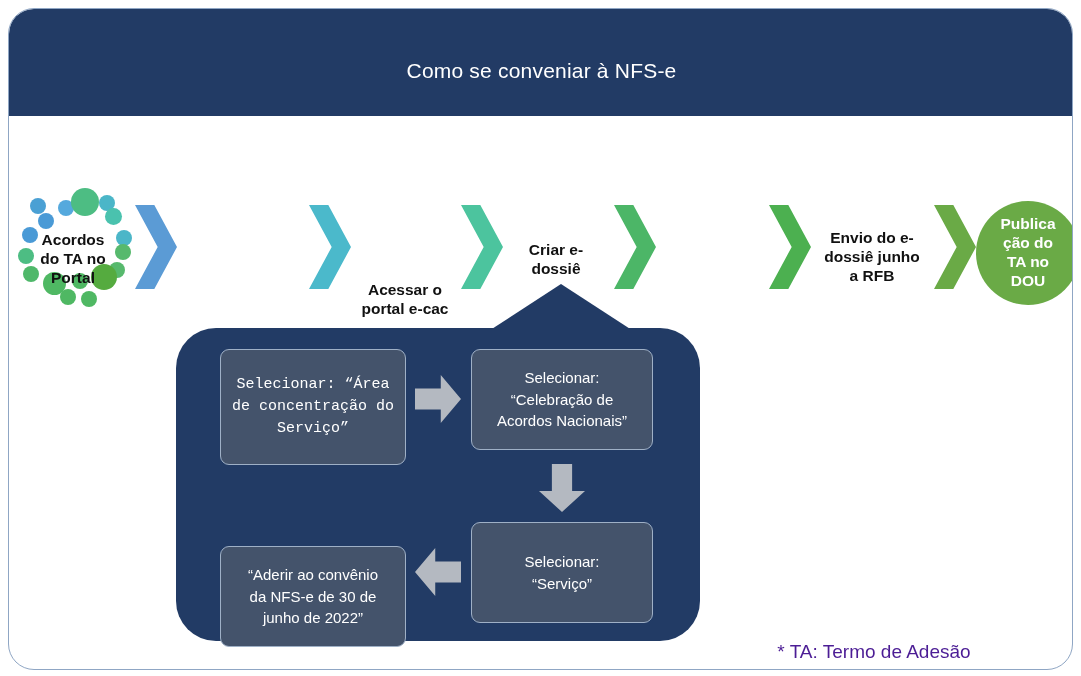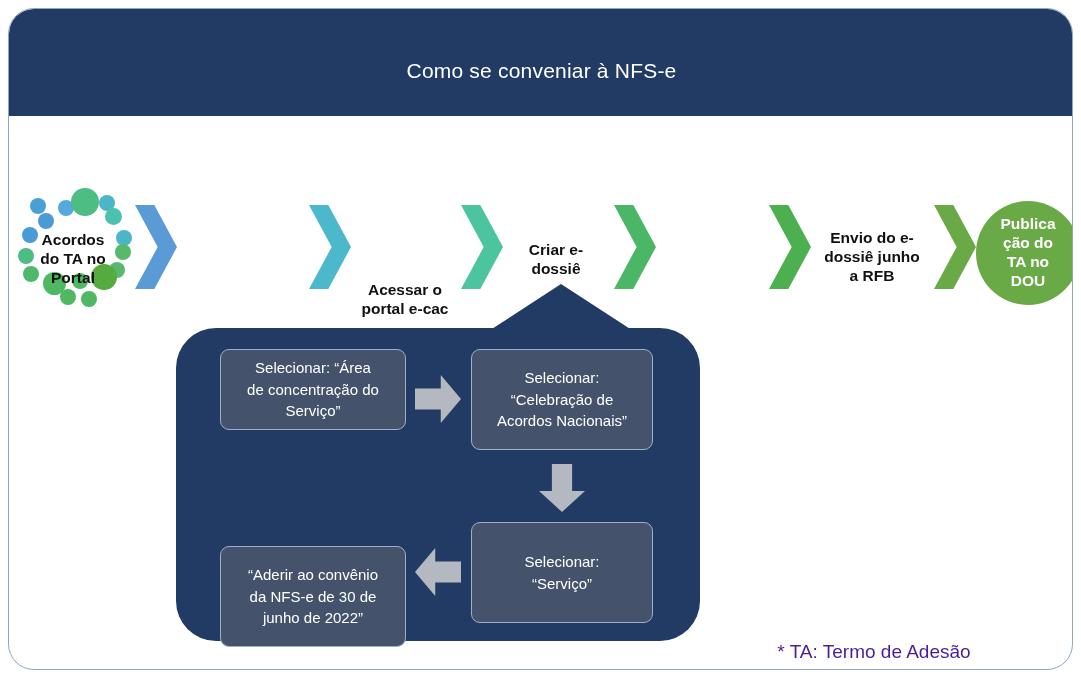--- a/index.html
+++ b/index.html
@@ -227,21 +227,21 @@
     <div class="ftext">Publica
 ção do
 TA no
 DOU</div>
   </div>
 
   <div id="connector"></div>
 
   <div id="subpanel"></div>
 
-  <div class="sbox" style="left:211px; top:340px; width:186px; height:81px; white-space:pre-line;">Selecionar: “Área
+  <div class="sbox" style="left:211px; top:340px; width:186px; height:116px; white-space:pre-line;font-family:Liberation Mono, monospace;">Selecionar: “Área
 de concentração do
 Serviço”</div>
 
   <div class="sbox" style="left:462px; top:340px; width:182px; height:101px; white-space:pre-line;">Selecionar:
 “Celebração de
 Acordos Nacionais”</div>
 
   <div class="sbox" style="left:462px; top:513px; width:182px; height:101px; white-space:pre-line;">Selecionar:
 “Serviço”</div>
 

